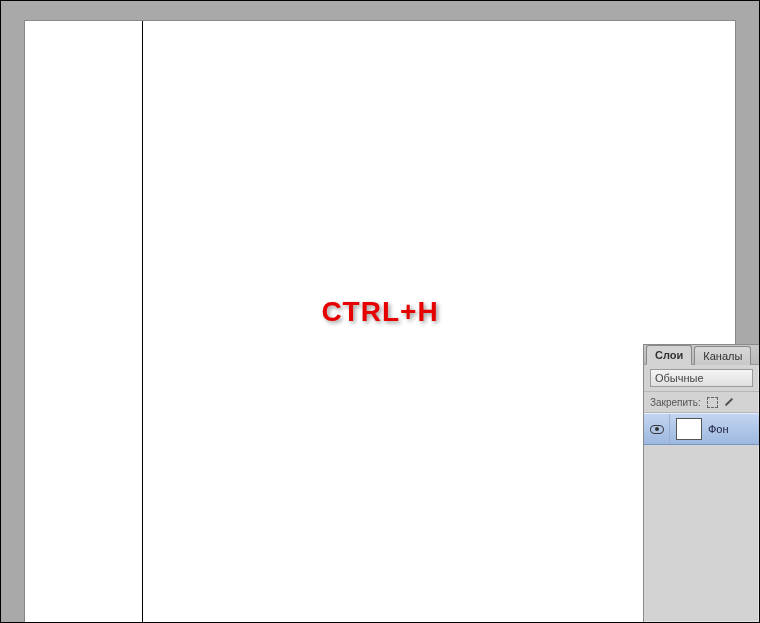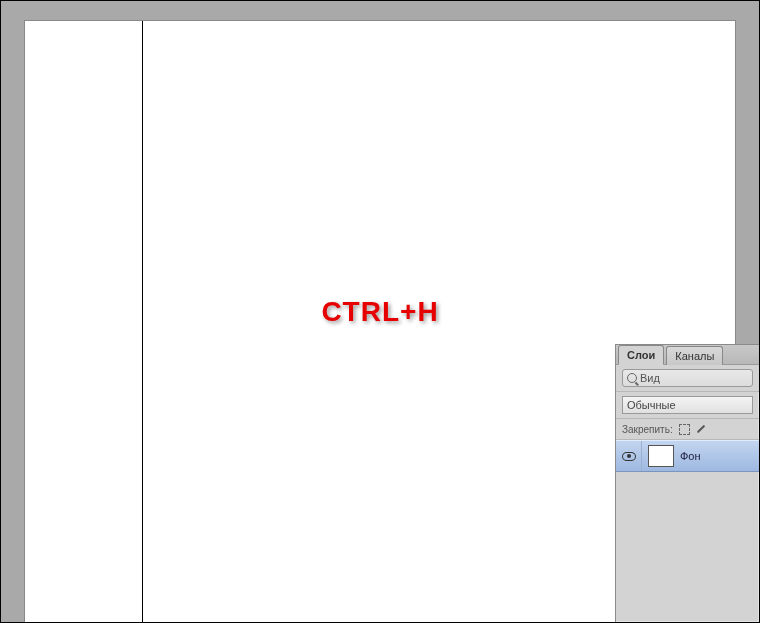--- a/index.html
+++ b/index.html
@@ -39,21 +39,21 @@
       font-weight: bold;
       color: #e60000;
       text-shadow: 2px 2px 4px rgba(0,0,0,0.4), 0 0 2px #fff;
       letter-spacing: 1px;
       font-family: Arial, sans-serif;
     }
     .panel {
       position: absolute;
       right: 0;
       top: 343px;
-      width: 144px;
+      width: 116px;
       bottom: 0;
       background: #d3d3d3;
       border-left: 1px solid #8a8a8a;
       border-top: 1px solid #8a8a8a;
       box-shadow: -1px -1px 0 rgba(255,255,255,0.4) inset;
     }
     .panel-tabs {
       display: flex;
       height: 20px;
       background: linear-gradient(#c8c8c8, #b8b8b8);
@@ -202,26 +202,20 @@
 <div class="canvas-area">
   <div class="guide-line"></div>
 </div>
 
 <div class="shortcut-overlay">CTRL+H</div>
 
 <div class="panel">
   <div class="panel-tabs">
     <div class="panel-tab active">Слои</div>
     <div class="panel-tab">Каналы</div>
-  </div>
-  <div class="panel-row search-row">
-    <div class="search-box">
-      <span class="search-icon"></span>
-      <span class="search-text">Вид</span>
-    </div>
   </div>
   <div class="panel-row">
     <div class="blend-select">Обычные</div>
   </div>
   <div class="panel-row lock-row">
     <span>Закрепить:</span>
     <span class="dotted-square"></span>
     <span class="brush-icon"></span>
   </div>
   <div class="layers-list">

